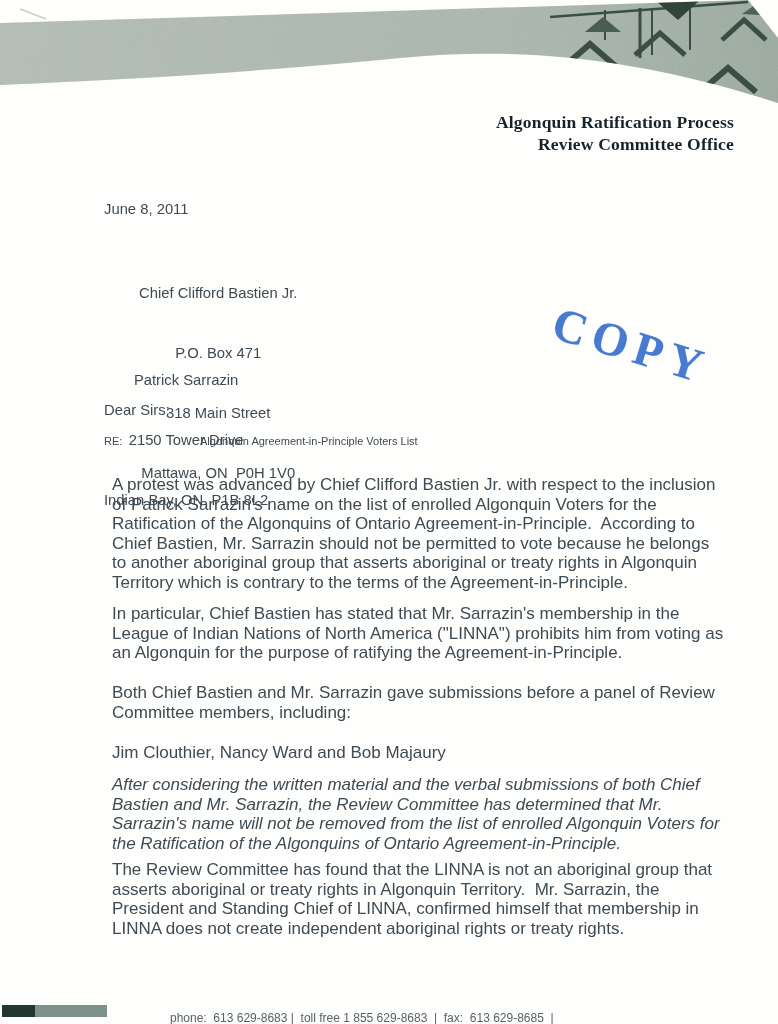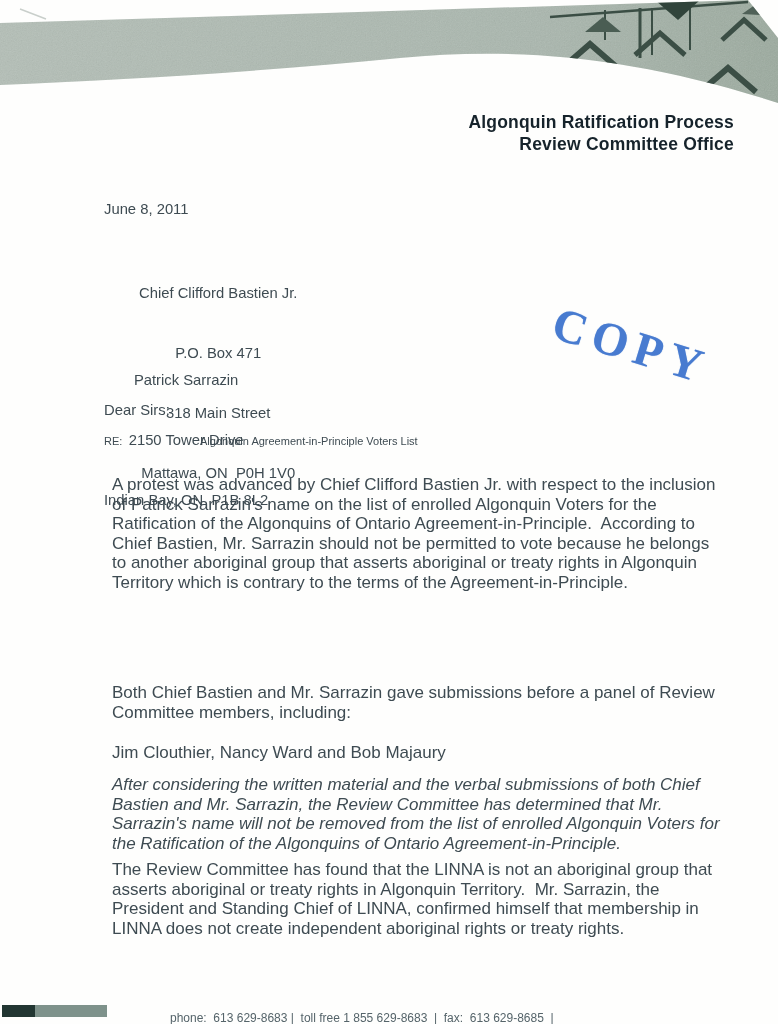--- a/index.html
+++ b/index.html
@@ -13,20 +13,21 @@
   }
   .banner{position:absolute;top:0;left:0;width:778px;height:118px;}
   .org{
     position:absolute;top:112px;right:44px;
     text-align:right;
     font-weight:bold;
     font-size:17.5px;
     line-height:21.5px;
     color:#16232b;
     letter-spacing:0.2px;
+    font-family:Liberation Serif, serif;
   }
   .copy-stamp{
     position:absolute;left:562px;top:296px;
     transform:rotate(17deg);
     transform-origin:left top;
     font-family:"Liberation Serif", serif;
     font-weight:bold;
     font-size:47px;
     letter-spacing:7px;
     color:#2f6aca;
@@ -126,20 +127,21 @@
     <div>Indian Bay, ON  P1B 8L2</div>
   </div>
 
   <div class="tline salutation">Dear Sirs:</div>
 
   <div class="re-row">
     <span class="re-label">RE:</span><span class="re-subject">Algonquin Agreement-in-Principle Voters List</span>
   </div>
 
   <p class="para p1">A protest was advanced by Chief Clifford Bastien Jr. with respect to the inclusion of Patrick Sarrazin's name on the list of enrolled Algonquin Voters for the Ratification of the Algonquins of Ontario Agreement-in-Principle.  According to Chief Bastien, Mr. Sarrazin should not be permitted to vote because he belongs to another aboriginal group that asserts aboriginal or treaty rights in Algonquin Territory which is contrary to the terms of the Agreement-in-Principle.</p>
+  <p class="para p2">In particular, Chief Bastien has stated that Mr. Sarrazin's membership in the League of Indian Nations of North America ("LINNA") prohibits him from voting as an Algonquin for the purpose of ratifying the Agreement-in-Principle.</p>
   <p class="para p3">Both Chief Bastien and Mr. Sarrazin gave submissions before a panel of Review Committee members, including:</p>
   <p class="para p4">Jim Clouthier, Nancy Ward and Bob Majaury</p>
   <p class="para p5">After considering the written material and the verbal submissions of both Chief Bastien and Mr. Sarrazin, the Review Committee has determined that Mr. Sarrazin's name will not be removed from the list of enrolled Algonquin Voters for the Ratification of the Algonquins of Ontario Agreement-in-Principle.</p>
   <p class="para p6">The Review Committee has found that the LINNA is not an aboriginal group that asserts aboriginal or treaty rights in Algonquin Territory.  Mr. Sarrazin, the President and Standing Chief of LINNA, confirmed himself that membership in LINNA does not create independent aboriginal rights or treaty rights.</p>
 
   <div class="footer">
     <div>phone:  613 629-8683 |  toll free 1 855 629-8683  |  fax:  613 629-8685  |</div>
     
   </div>
 

